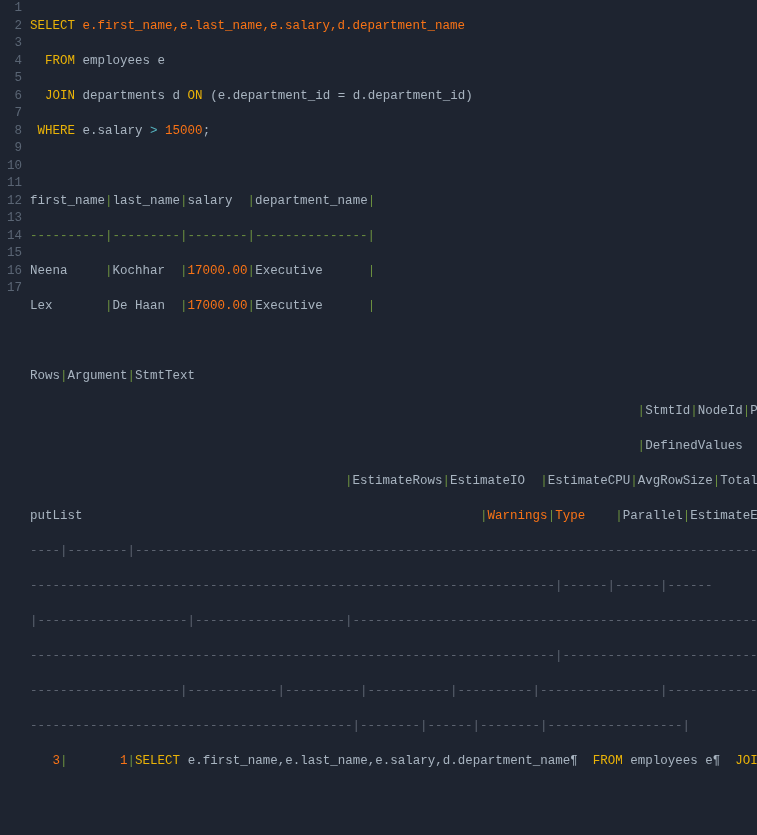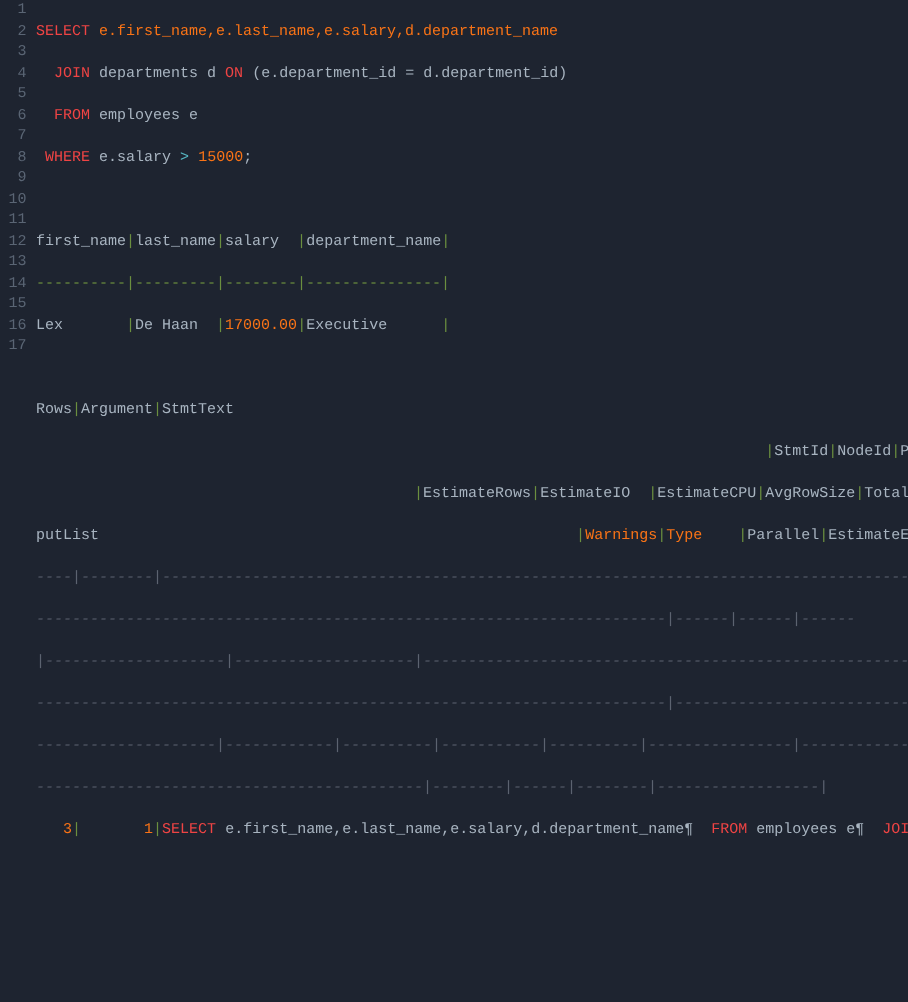--- a/index.html
+++ b/index.html
@@ -22,21 +22,21 @@
     user-select: none;
     flex-shrink: 0;
   }
   .gutter div { height: 17.5px; }
   .code {
     flex: 1;
     white-space: pre;
     overflow: hidden;
   }
   .line { height: 17.5px; }
-  .kw { color: #ef4444; }
+  .kw { color: #eab308; }
   .sep { color: #6b8f3f; }
   .num { color: #f97316; }
   .ident { color: #f97316; }
   .comment { color: #5c6370; font-style: italic; }
   .plain { color: #a8b4c0; }
   .op { color: #56b6c2; }
 </style>
 </head>
 <body>
 
@@ -55,30 +55,32 @@
     <div>11</div>
     <div>12</div>
     <div>13</div>
     <div>14</div>
     <div>15</div>
     <div>16</div>
     <div>17</div>
   </div>
   <div class="code">
 <div class="line"><span class="kw">SELECT</span> <span class="ident">e.first_name,e.last_name,e.salary,d.department_name</span></div>
+<div class="line">  <span class="kw">FROM</span> <span class="plain">employees e</span></div>
 <div class="line">  <span class="kw">JOIN</span> <span class="plain">departments d</span> <span class="kw">ON</span> <span class="plain">(e.department_id = d.department_id)</span></div>
-<div class="line">  <span class="kw">FROM</span> <span class="plain">employees e</span></div>
 <div class="line"> <span class="kw">WHERE</span> <span class="plain">e.salary</span> <span class="op">&gt;</span> <span class="num">15000</span><span class="plain">;</span></div>
 <div class="line"></div>
 <div class="line"><span class="plain">first_name</span><span class="sep">|</span><span class="plain">last_name</span><span class="sep">|</span><span class="plain">salary</span>  <span class="sep">|</span><span class="plain">department_name</span><span class="sep">|</span></div>
 <div class="line"><span class="sep">----------|---------|--------|---------------|</span></div>
+<div class="line"><span class="plain">Neena</span>     <span class="sep">|</span><span class="plain">Kochhar</span>  <span class="sep">|</span><span class="num">17000.00</span><span class="sep">|</span><span class="plain">Executive</span>      <span class="sep">|</span></div>
 <div class="line"><span class="plain">Lex</span>       <span class="sep">|</span><span class="plain">De Haan</span>  <span class="sep">|</span><span class="num">17000.00</span><span class="sep">|</span><span class="plain">Executive</span>      <span class="sep">|</span></div>
 <div class="line"></div>
 <div class="line"><span class="plain">Rows</span><span class="sep">|</span><span class="plain">Argument</span><span class="sep">|</span><span class="plain">StmtText</span></div>
 <div class="line">                                                                                 <span class="sep">|</span><span class="plain">StmtId</span><span class="sep">|</span><span class="plain">NodeId</span><span class="sep">|</span><span class="plain">Parent</span></div>
+<div class="line">                                                                                 <span class="sep">|</span><span class="plain">DefinedValues</span></div>
 <div class="line">                                          <span class="sep">|</span><span class="plain">EstimateRows</span><span class="sep">|</span><span class="plain">EstimateIO</span>  <span class="sep">|</span><span class="plain">EstimateCPU</span><span class="sep">|</span><span class="plain">AvgRowSize</span><span class="sep">|</span><span class="plain">TotalSubtreeCost</span></div>
 <div class="line"><span class="plain">putList</span>                                                     <span class="sep">|</span><span class="ident">Warnings</span><span class="sep">|</span><span class="ident">Type</span>    <span class="sep">|</span><span class="plain">Parallel</span><span class="sep">|</span><span class="plain">EstimateExecutions</span></div>
 <div class="line"><span class="comment">----|--------|-----------------------------------------------------------------------------------------</span></div>
 <div class="line"><span class="comment">----------------------------------------------------------------------|------|------|------</span></div>
 <div class="line"><span class="comment">|--------------------|--------------------|------------------------------------------------------------</span></div>
 <div class="line"><span class="comment">----------------------------------------------------------------------|--------------------------------</span></div>
 <div class="line"><span class="comment">--------------------|------------|----------|-----------|----------|----------------|-------------------</span></div>
 <div class="line"><span class="comment">-------------------------------------------|--------|------|--------|------------------|</span></div>
 <div class="line">   <span class="num">3</span><span class="sep">|</span>       <span class="num">1</span><span class="sep">|</span><span class="kw">SELECT</span> <span class="plain">e.first_name,e.last_name,e.salary,d.department_name¶</span>  <span class="kw">FROM</span> <span class="plain">employees e¶</span>  <span class="kw">JOIN</span>  </div>
 

